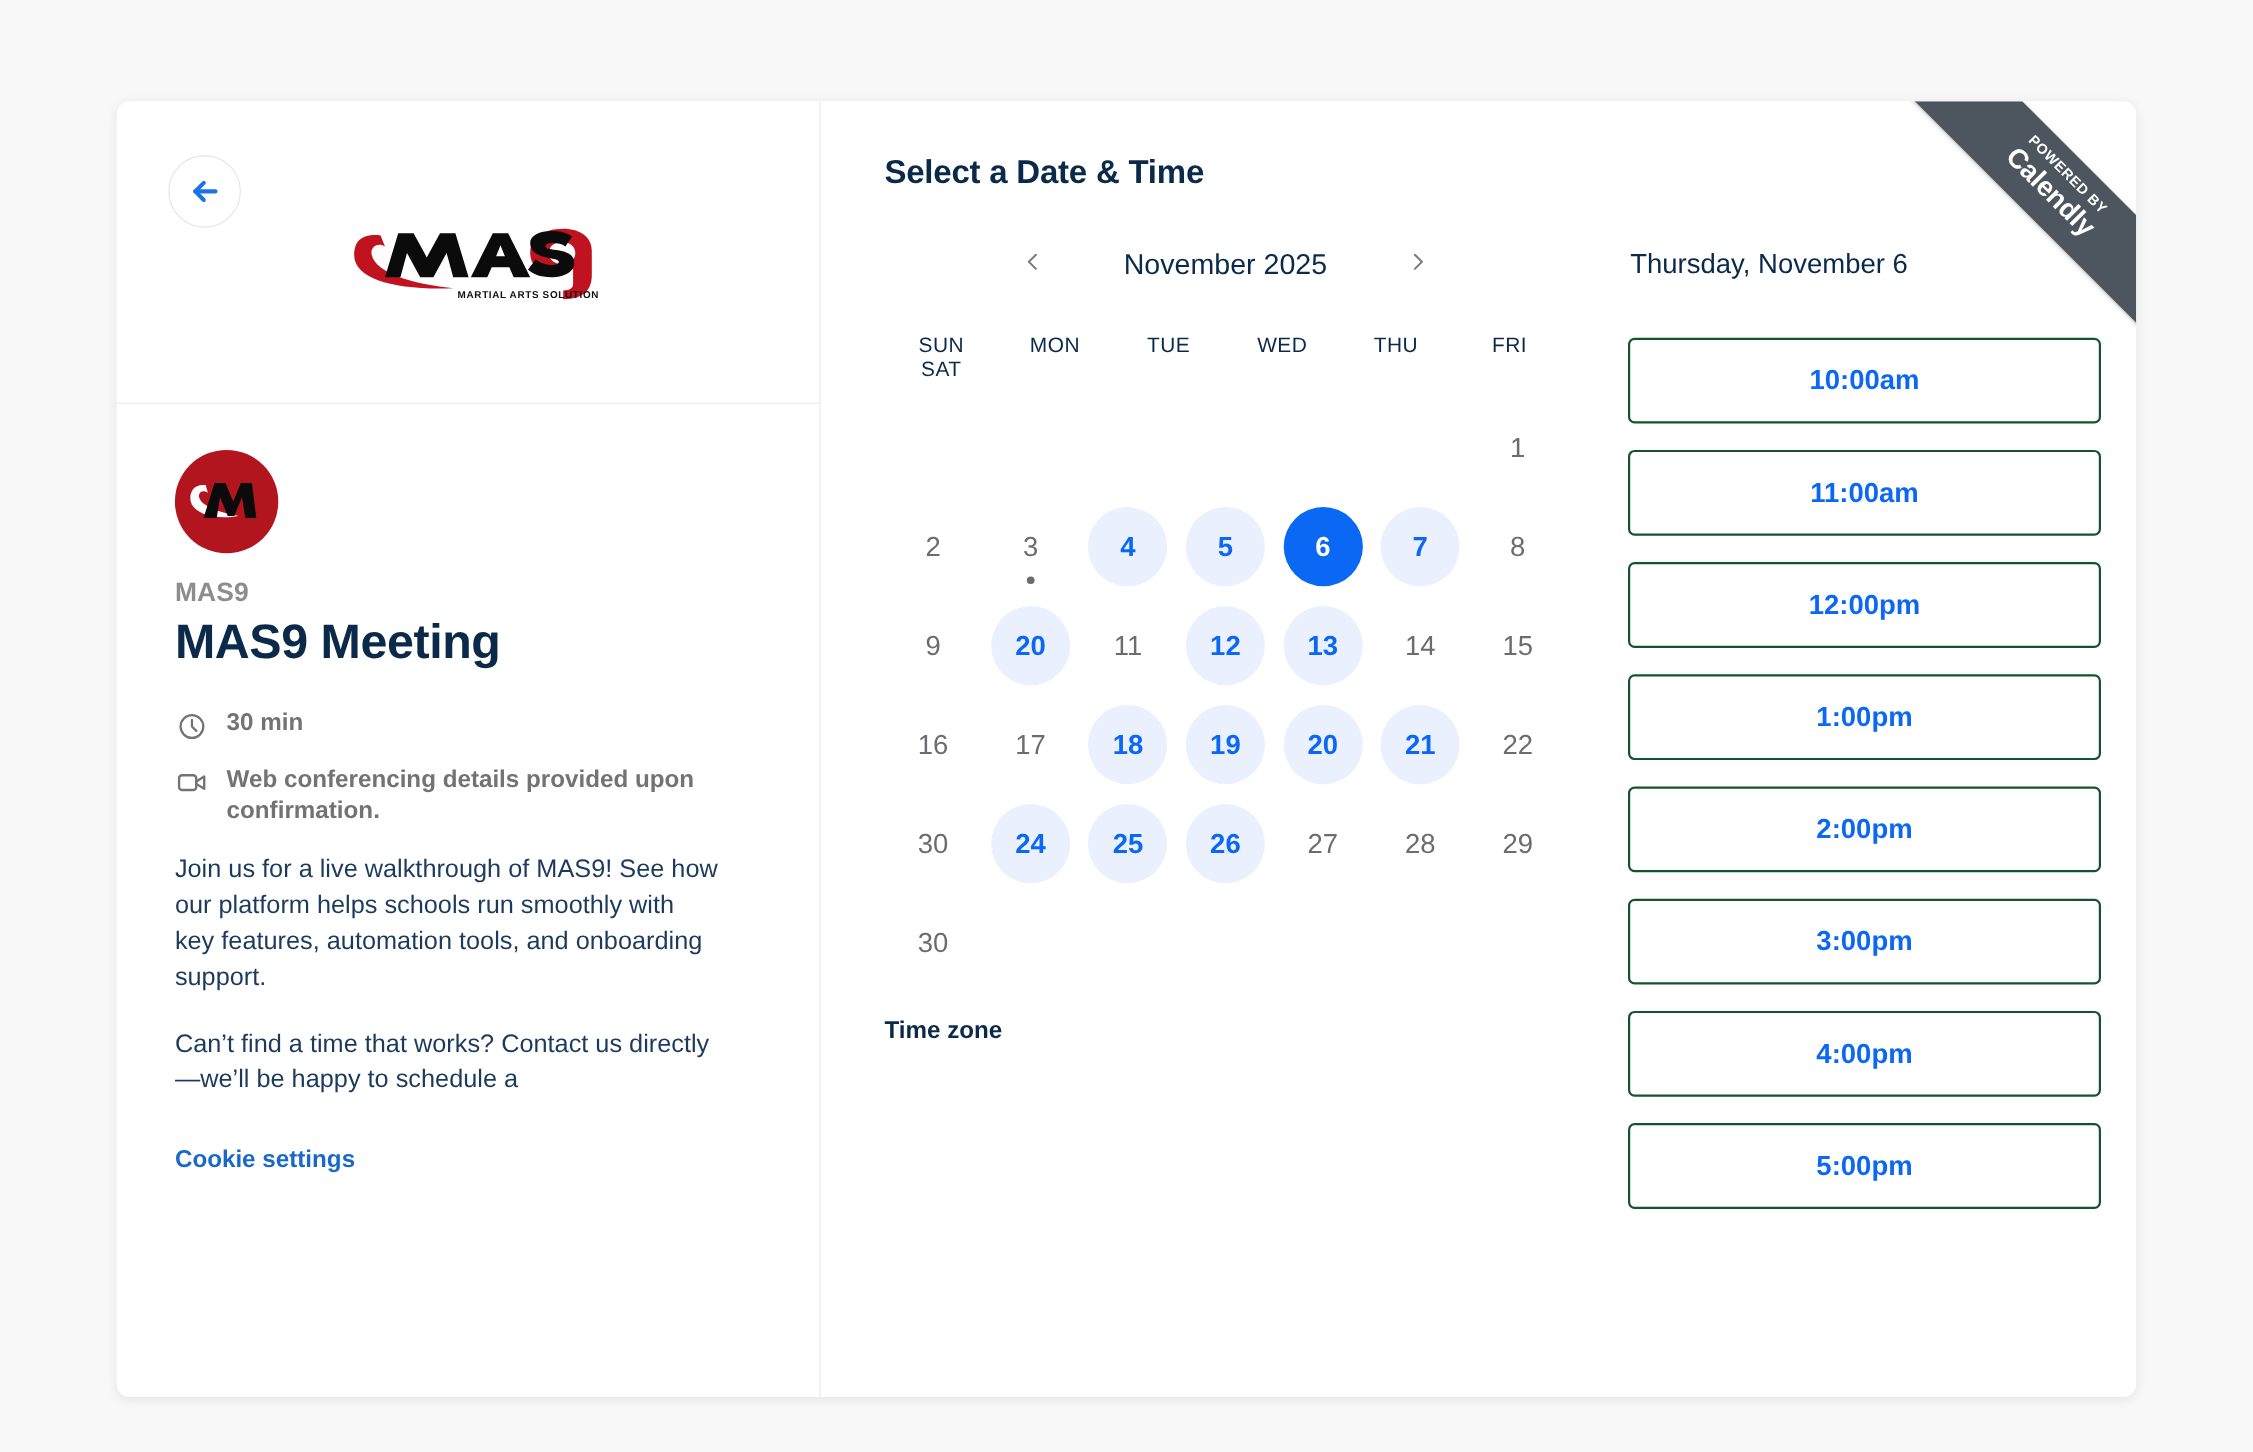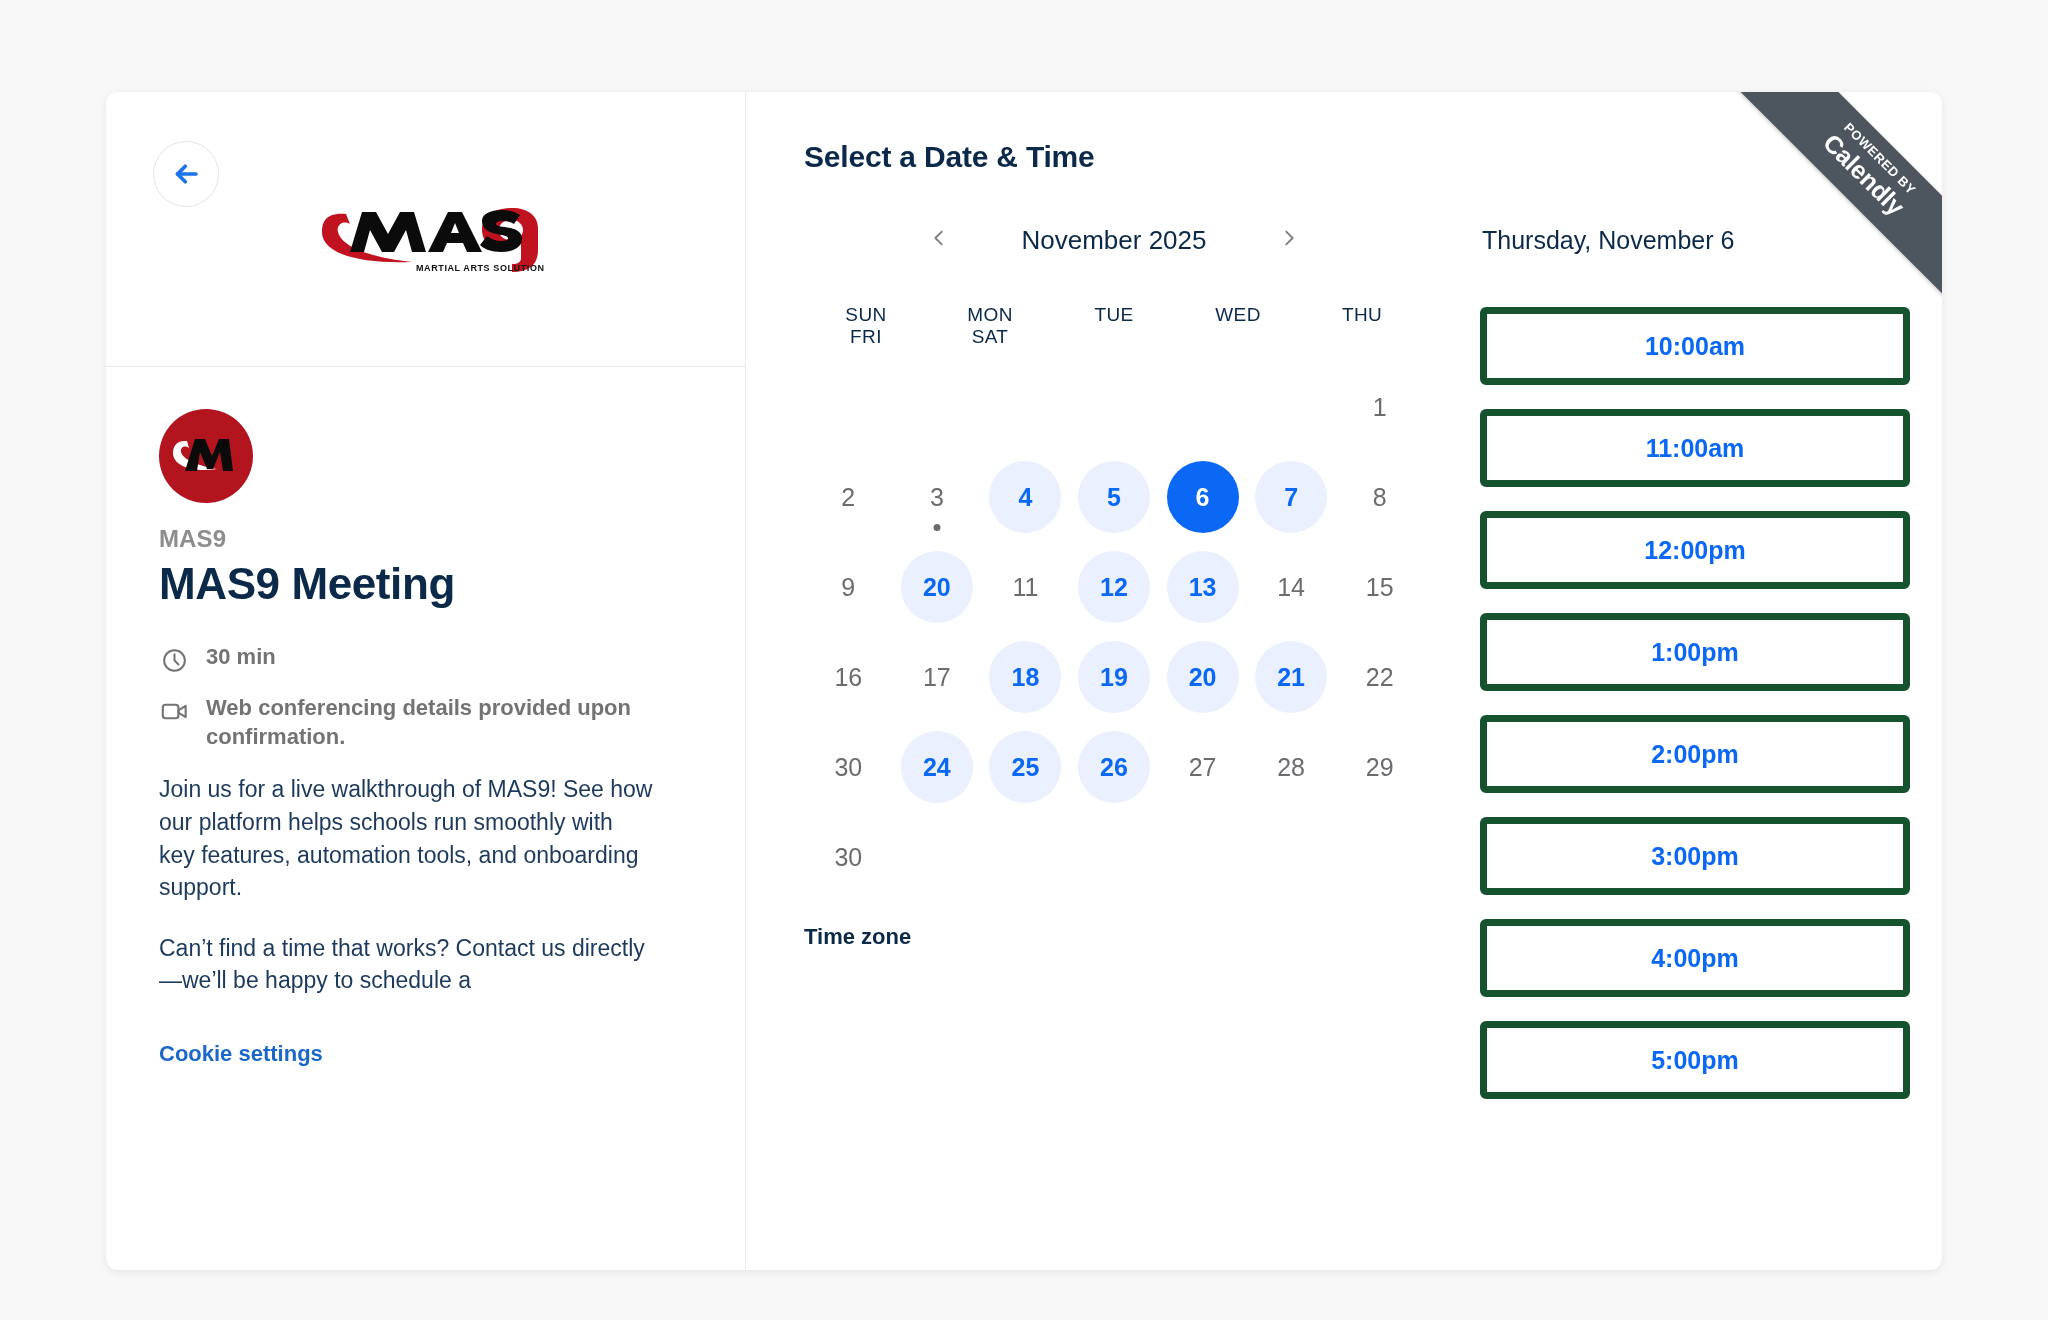--- a/index.html
+++ b/index.html
@@ -154,21 +154,21 @@
   .month-label {
     font-size: 26px;
     color: #0b2a4a;
     font-weight: 400;
     min-width: 230px;
     text-align: center;
   }
 
   .weekday-row {
     display: grid;
-    grid-template-columns: repeat(5, 1fr);
+    grid-template-columns: repeat(6, 1fr);
     margin-top: 40px;
   }
   .weekday {
     text-align: center;
     font-size: 19px;
     color: #0b2a4a;
     letter-spacing: 0.4px;
   }
 
   .day-grid {
@@ -237,21 +237,21 @@
     font-size: 25px;
     color: #0b2a4a;
     height: 48px;
     display: flex;
     align-items: center;
     padding-left: 2px;
   }
   .slot-list { margin-top: 43px; }
   .slot-button {
     height: 78px;
-    border: 7px solid #14532d;
+    border: 2px solid #14532d;
     border-radius: 6px;
     background: #ffffff;
     color: #0a68f5;
     font-size: 25px;
     font-weight: 700;
     display: flex;
     align-items: center;
     justify-content: center;
     margin-bottom: 24px;
     cursor: pointer;

